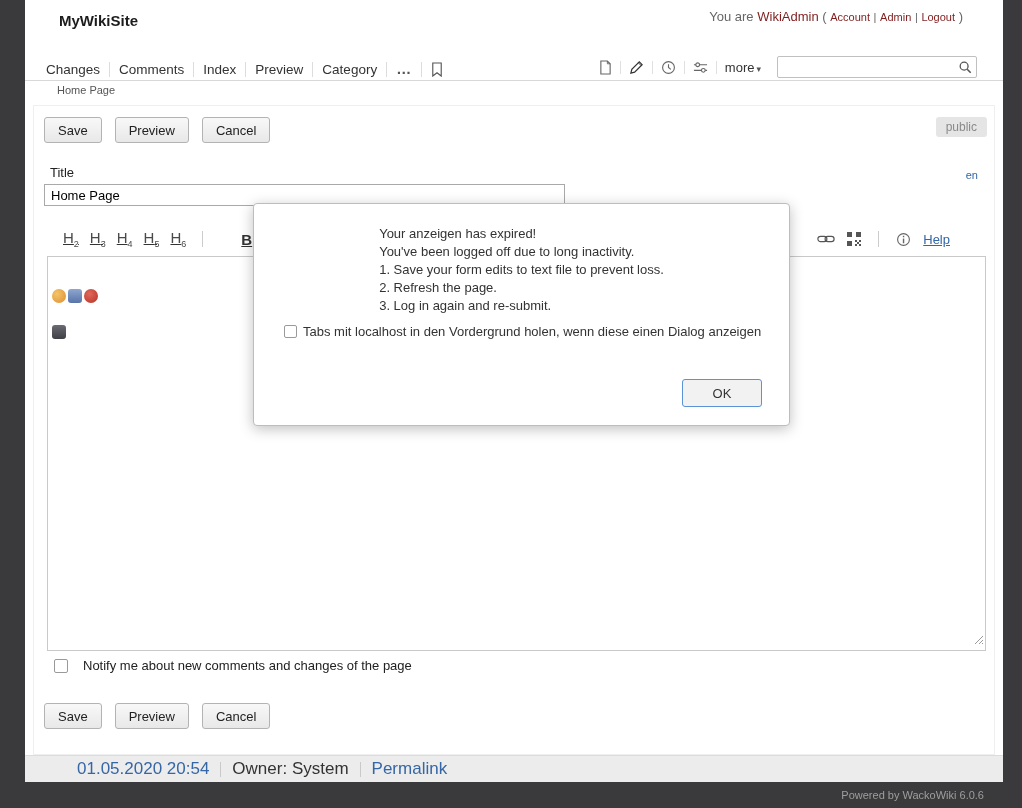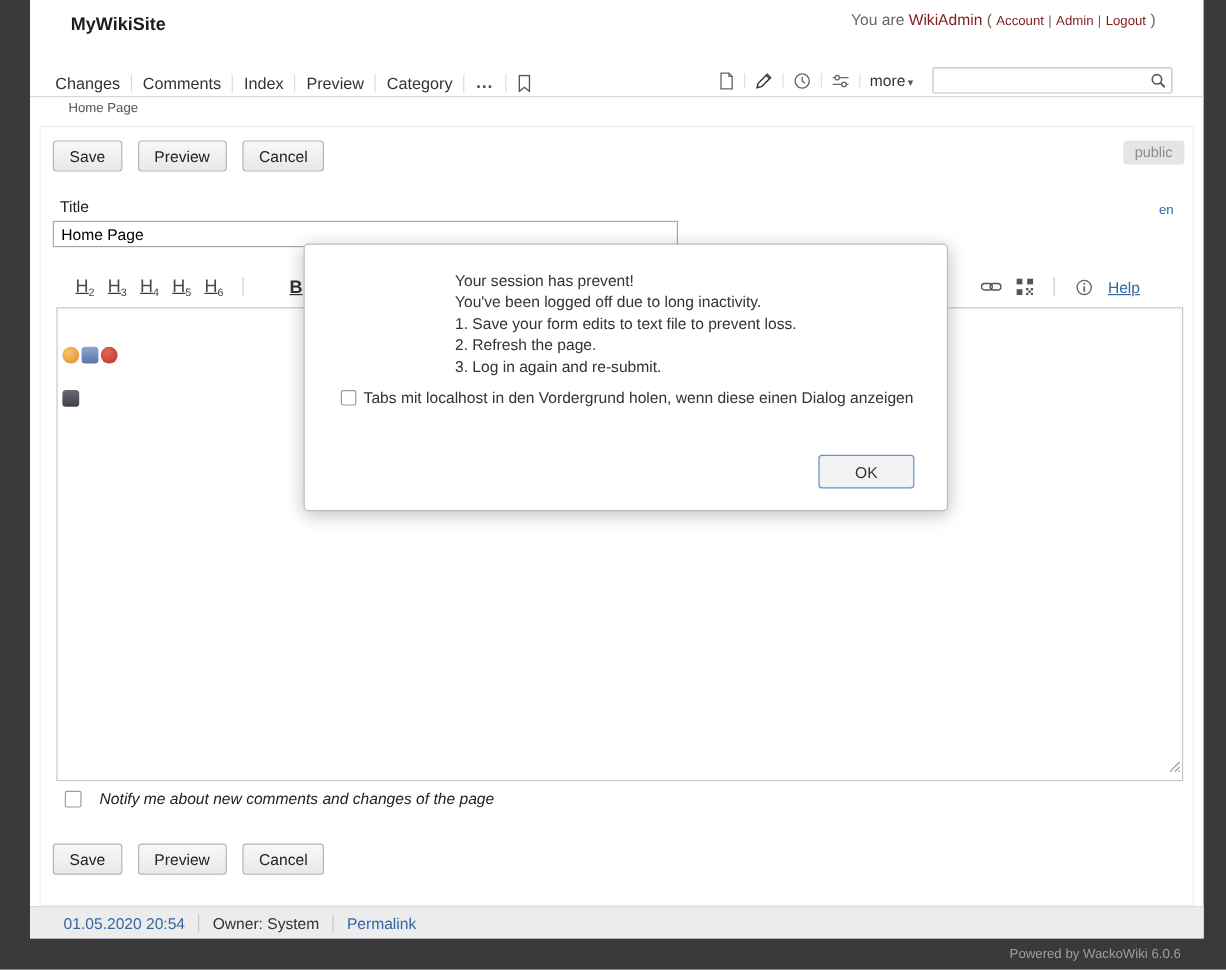--- a/index.html
+++ b/index.html
@@ -60,23 +60,23 @@
   .editor-area { position:absolute; left:22px; top:256px; width:939px; height:395px; border:1px solid #c9c9c9; background:#fff; cursor:text; }
   .emoji-row1 { position:absolute; left:4px; top:32px; display:flex; gap:2px; }
   .emoji-row2 { position:absolute; left:4px; top:68px; }
   .emoji { width:14px; height:14px; display:inline-block; }
   .emoji.orange { background:radial-gradient(circle at 35% 35%, #f5c46a, #dd8f2d); border-radius:50%; }
   .emoji.blue { background:linear-gradient(#8fa7cf,#5874a8); border-radius:3px; }
   .emoji.red { background:radial-gradient(circle at 40% 35%, #e2675a, #b33425); border-radius:50%; }
   .emoji.dark { background:linear-gradient(#6a6a72,#3f3f46); border-radius:3px; }
   .resize-grip { position:absolute; right:1px; bottom:1px; cursor:nwse-resize; }
   
-  .notify-row { position:absolute; left:29px; top:658px; display:flex; align-items:flex-end; gap:15px; font-size:13px; color:#222;font-style:italic; }
+  .notify-row { position:absolute; left:29px; top:658px; display:flex; align-items:flex-end; gap:15px; font-size:13px; color:#222; }
   .checkbox { width:14px; height:14px; border:1px solid #9a9a9a; background:#fff; border-radius:2px; display:inline-block; flex:0 0 auto; cursor:pointer; }
-  .footer-bar { position:absolute; left:0; bottom:0; width:100%; height:27px; background:#ececec; border-top:1px solid #dcdcdc; display:flex; align-items:center; padding-left:28px; font-size:13px; gap:11px; }
+  .footer-bar { position:absolute; left:0; bottom:0; width:100%; height:27px; background:#ececec; border-top:1px solid #dcdcdc; display:flex; align-items:center; padding-left:52px; font-size:17px; gap:11px; }
   .fsep { width:1px; height:15px; background:#c9c9c9; }
   .footer-link { color:#3566a5; text-decoration:none; }
   .owner { color:#333; }
   .powered { position:absolute; right:38px; top:789px; font-size:11px; color:#9e9e9e; }
   
   .dialog { position:absolute; left:253px; top:203px; width:537px; height:223px; background:#fff;
             border:1px solid #bdbdbd; border-radius:4px; box-shadow:0 3px 14px rgba(0,0,0,0.25); z-index:50; }
   .dialog-message { width:max-content; margin:21px auto 0; font-size:13px; line-height:18px; color:#333; text-align:left; }
   .dialog-check { display:flex; align-items:center; gap:6px; margin:9px 0 0 30px; font-size:13px; color:#333; }
   .dialog-check .checkbox { width:13px; height:13px; }
@@ -255,21 +255,21 @@
     <span class="owner">Owner: System</span>
     <span class="fsep"></span>
     <a class="footer-link">Permalink</a>
   </div>
 </div>
 
 <div class="powered">Powered by WackoWiki 6.0.6</div>
 
 <div class="dialog">
   <div class="dialog-message">
-    <div>Your session has prevent!</div>
+    <div>Your anzeigen has expired!</div>
     <div>You've been logged off due to long inactivity.</div>
     <div>1. Save your form edits to text file to prevent loss.</div>
     <div>2. Refresh the page.</div>
     <div>3. Log in again and re-submit.</div>
   </div>
   <div class="dialog-check">
     <span class="checkbox"></span>
     <span>Tabs mit localhost in den Vordergrund holen, wenn diese einen Dialog anzeigen</span>
   </div>
   <button class="ok-btn">OK</button>

